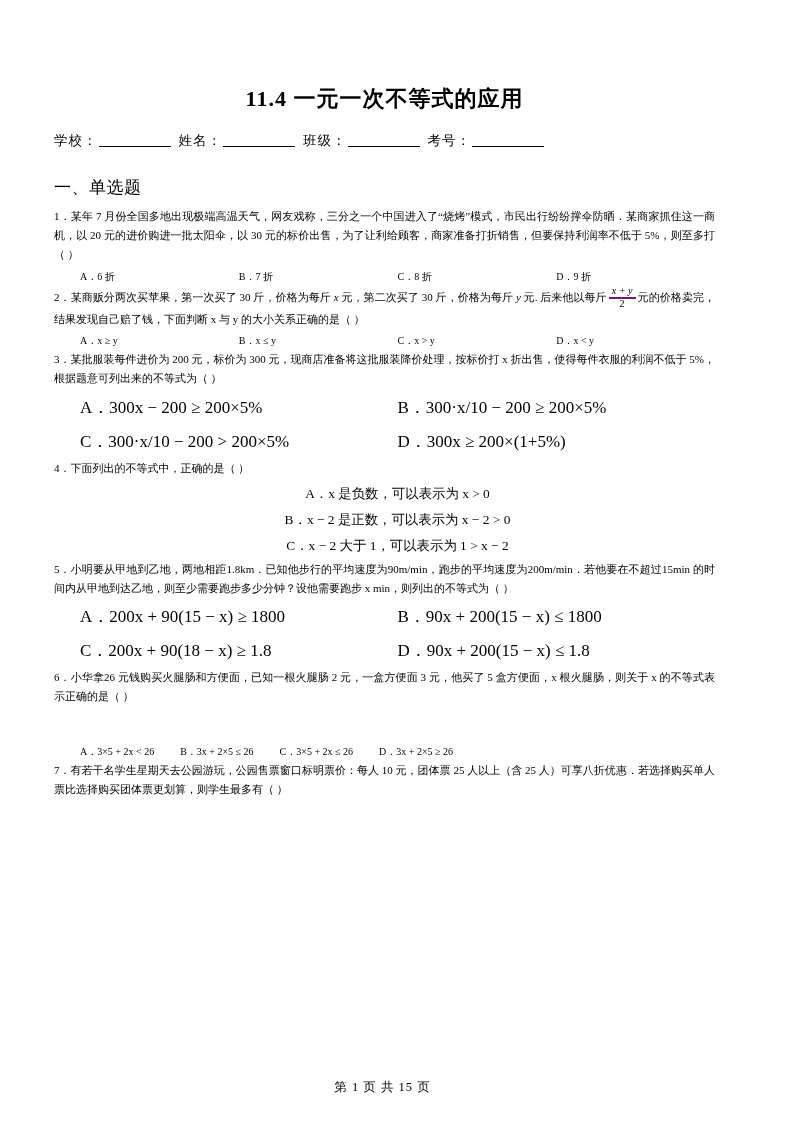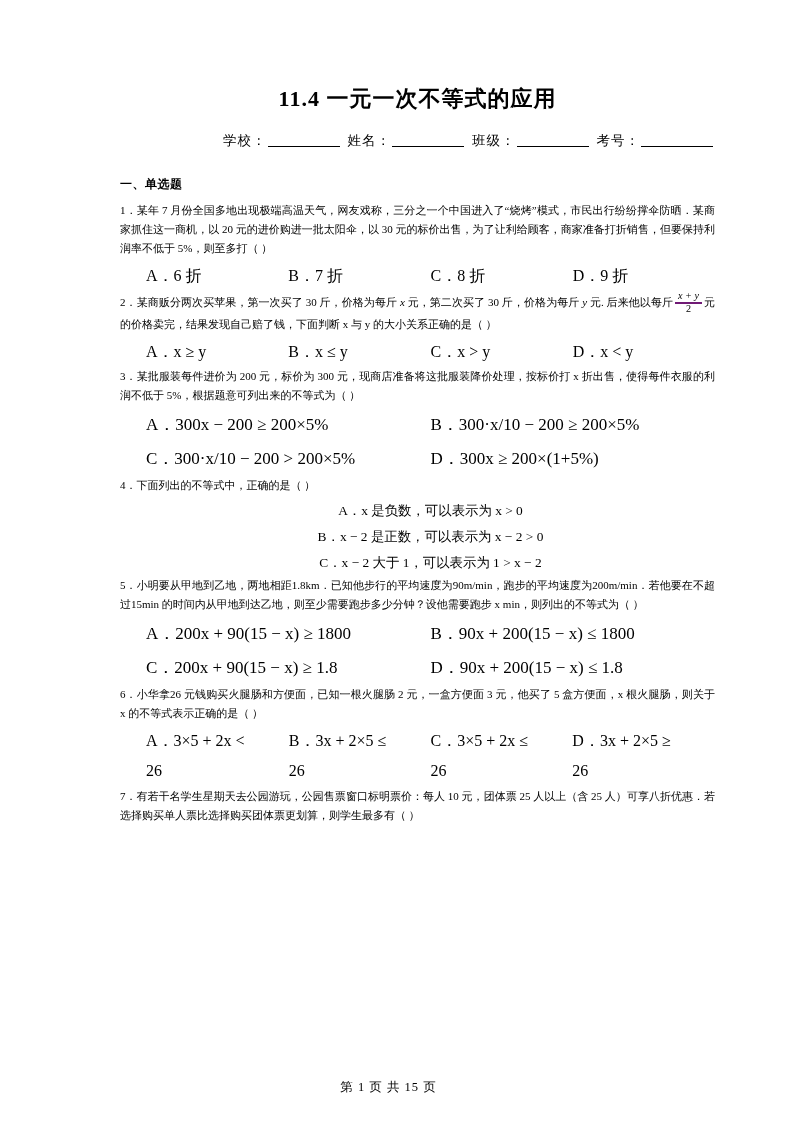--- a/index.html
+++ b/index.html
@@ -10,64 +10,64 @@
     font-family:"Liberation Serif","DejaVu Serif",serif;
     color:#000;
     position:relative;
     overflow:hidden;
   }
   .page{
     position:relative;
     width:793px;
     height:1122px;
     box-sizing:border-box;
-    padding:62px 78px 0 120px;
+    padding:62px 78px 0 54px;
   }
   h1.doc-title{
     font-family:"Liberation Serif","DejaVu Serif",serif;
     font-size:22px;
     font-weight:bold;
     text-align:center;
     margin:22px 0 18px 0;
     letter-spacing:1px;
   }
   .info-line{
-    text-align:right;
+    text-align:left;
     font-size:13.5px;
     margin-bottom:26px;
     letter-spacing:0.5px;
   }
   .info-line .blank{
     display:inline-block;
     border-bottom:1px solid #000;
     width:72px;
     margin:0 2px 0 1px;
     vertical-align:-2px;
   }
   .info-line .lbl{letter-spacing:1px;}
   .section-title{
-    font-size:12px;
-    font-weight:bold;
+    font-size:17px;
+    font-weight:normal;
     margin:6px 0 8px 0;
     letter-spacing:0.5px;
   }
   .q{
     font-size:11px;
     line-height:1.72;
     margin-bottom:3px;
     text-align:justify;
   }
   .opts{
     display:flex;
-    font-size:16px;
+    font-size:10px;
     line-height:1.9;
     padding-left:26px;
   }
   .opts.four > div{width:25%;}
-  .opts.free > div{margin-right:26px;}
+  .opts.free > div{margin-right:26px;margin-top:33px;}
   .opt-block{
     padding-left:26px;
     font-size:13.4px;
     line-height:1.95;
     text-align:center;
   }
   .opt-row2{
     display:flex;
     padding-left:26px;
     font-size:17px;
@@ -81,21 +81,21 @@
     text-align:center;
     font-size:0.92em;
     line-height:1.08;
     margin:0 2px;
   }
   .frac .num{display:block;border-bottom:2px solid #701a75;padding:0 3px;}
   .frac .den{display:block;padding:0 3px;}
   .footer{
     position:absolute;
     bottom:26px;
-    left:10px;
+    left:4px;
     width:757px;
     text-align:center;
     font-size:12.5px;
     letter-spacing:1px;
   }
   .sp{display:inline-block;width:6px;}
 </style>
 </head>
 <body>
 
@@ -151,21 +151,21 @@
   </div>
 
   <div class="q">
     <span>5．</span><span>小明要从甲地到乙地，两地相距1.8km．已知他步行的平均速度为90m/min，跑步的平均速度为200m/min．若他要在不超过15min 的时间内从甲地到达乙地，则至少需要跑步多少分钟？设他需要跑步 x min，则列出的不等式为（     ）</span>
   </div>
   <div class="opt-row2">
     <div>A．200x + 90(15 − x) ≥ 1800</div>
     <div>B．90x + 200(15 − x) ≤ 1800</div>
   </div>
   <div class="opt-row2">
-    <div>C．200x + 90(15 − x) ≥ 1.8</div>
+    <div>C．200x + 90(18 − x) ≥ 1.8</div>
     <div>D．90x + 200(15 − x) ≤ 1.8</div>
   </div>
 
   <div class="q">
     <span>6．</span><span>小华拿26 元钱购买火腿肠和方便面，已知一根火腿肠 2 元，一盒方便面 3 元，他买了 5 盒方便面，x 根火腿肠，则关于 x 的不等式表示正确的是（     ）</span>
   </div>
   <div class="opts free">
     <div>A．3×5 + 2x &lt; 26</div>
     <div>B．3x + 2×5 ≤ 26</div>
     <div>C．3×5 + 2x ≤ 26</div>

